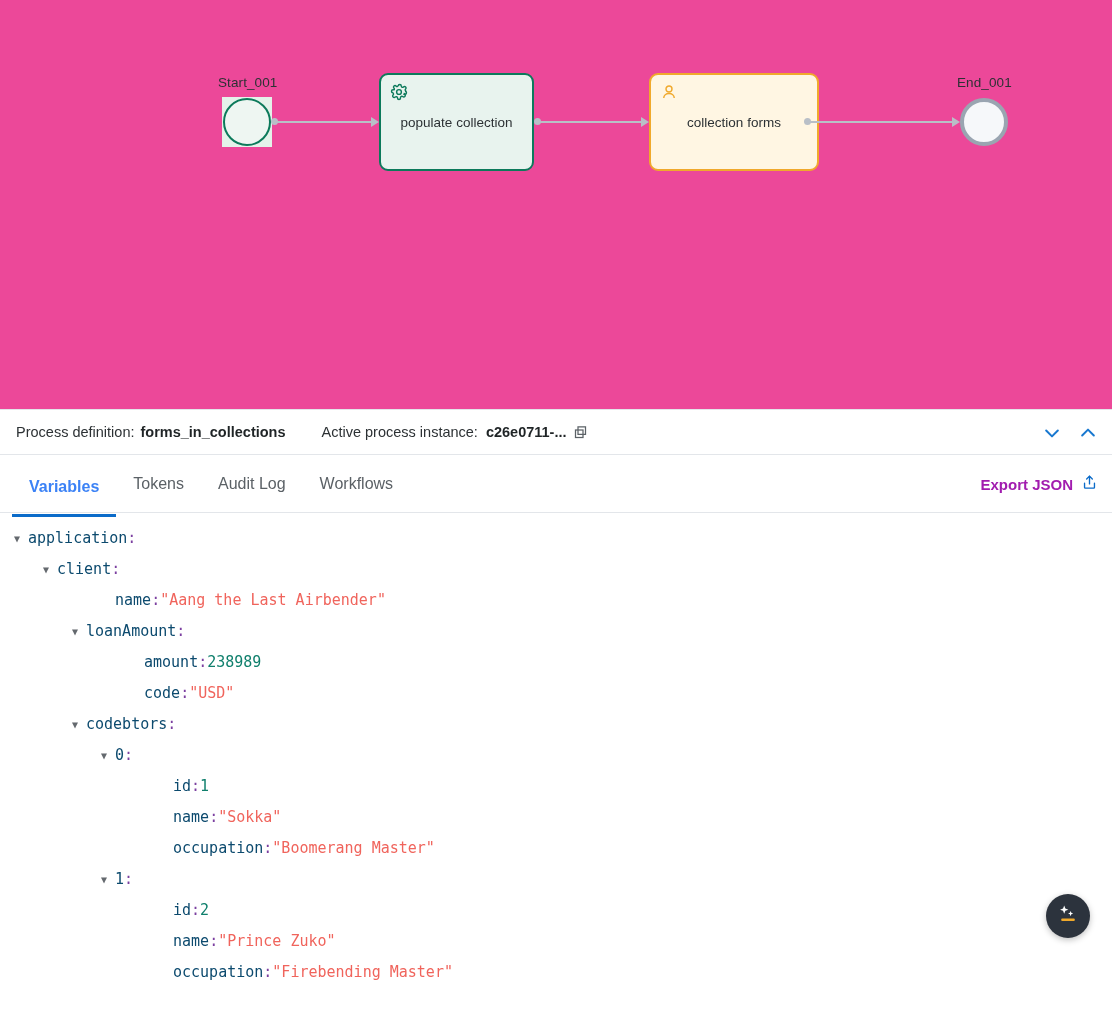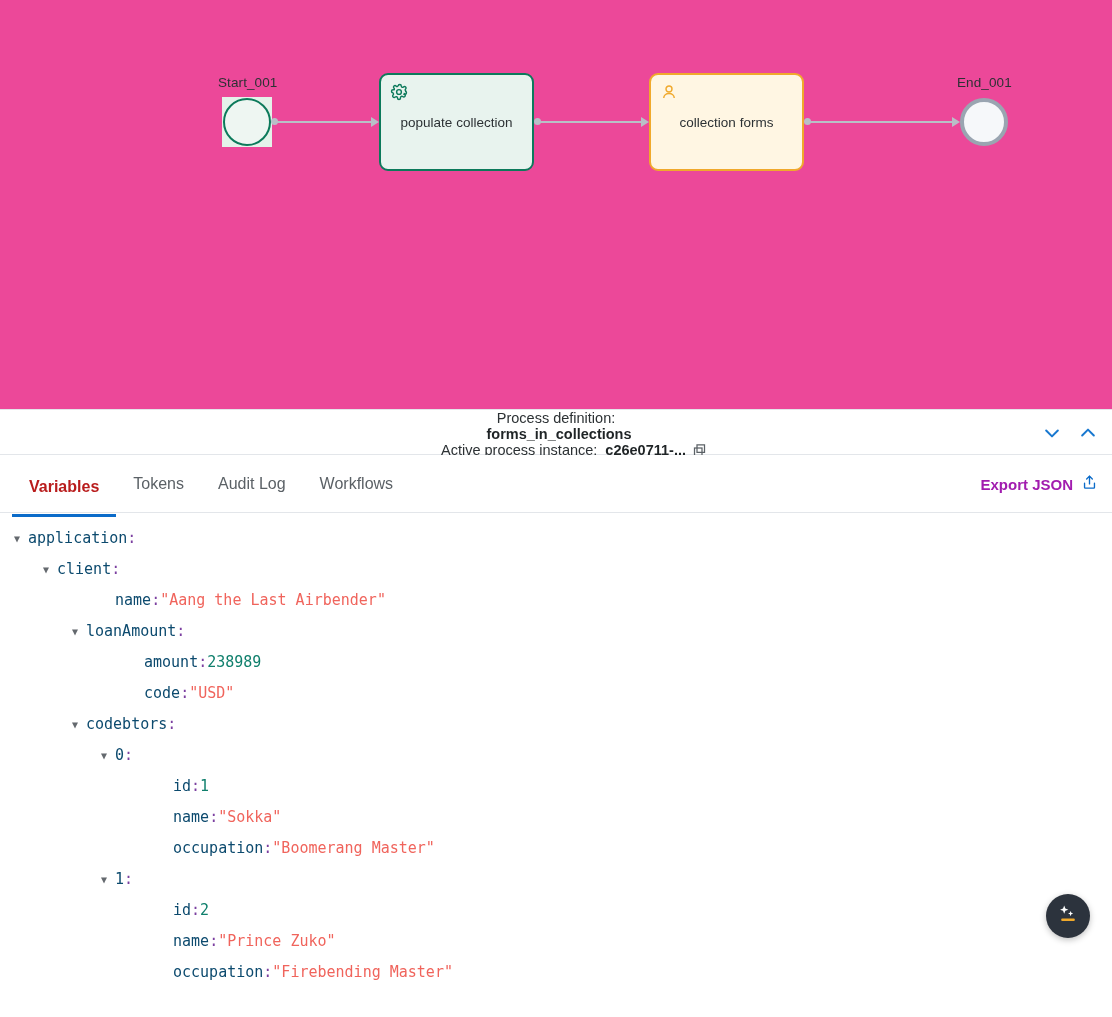--- a/index.html
+++ b/index.html
@@ -52,21 +52,21 @@
     position: absolute;
     border-radius: 9px;
     display: flex; align-items: center; justify-content: center;
     text-align: center;
   }
   #task-populate-collection {
     left: 379px; top: 73px; width: 155px; height: 98px;
     background: #e8f3ee; border: 2.2px solid #0c7a5b;
   }
   #task-collection-forms {
-    left: 649px; top: 73px; width: 155px; height: 98px;
+    left: 649px; top: 73px; width: 170px; height: 98px;
     background: #fff6e3; border: 2.2px solid #f0a92c;
   }
   .task-text {
     font-size: 13.5px; color: #2c3134; line-height: 17px;
     padding: 0 10px; word-break: break-all;
   }
   .task-icon { position: absolute; left: 9px; top: 8px; width: 18px; height: 18px; }
 
   
   .connector { position: absolute; height: 2px; background: #b9bfc7; }
@@ -84,21 +84,20 @@
   
   #process-info-bar {
     position: relative;
     height: 45px;
     background: #ffffff;
     border-bottom: 1px solid #e3e6ea;
     display: flex; align-items: center;
     padding: 0 16px;
     font-size: 14.5px;
     color: #2c3134;
-    flex-direction: column;
   }
   .info-label { color: #2c3134; }
   .info-value { font-weight: bold; color: #1f2426; }
   #active-instance-group { display: flex; align-items: center; margin-left: 36px; }
   #copy-instance-icon { margin-left: 6px; cursor: pointer; display: inline-flex; }
   #panel-chevrons {
     position: absolute; right: 12px; top: 0; height: 45px;
     display: flex; align-items: center; gap: 12px;
   }
   .chevron-btn { cursor: pointer; display: inline-flex; padding: 2px; }
@@ -114,21 +113,21 @@
   }
   .tab {
     position: relative;
     font-size: 16px;
     color: #5b6166;
     padding: 0 17px;
     height: 58px;
     display: flex; align-items: center;
     cursor: pointer;
   }
-  .tab.active { color: #b91c1c; font-weight: bold; margin-top: 6px; }
+  .tab.active { color: #3b82f6; font-weight: bold; margin-top: 6px; }
   .tab.active::after {
     content: ""; position: absolute; left: 0; right: 0; bottom: -1px;
     height: 3px; background: #0b6bc9;
   }
   #export-json-button {
     position: absolute; right: 14px; top: 0; height: 58px;
     display: flex; align-items: center; gap: 8px;
     color: #a21caf; font-size: 15px; font-weight: bold;
     cursor: pointer;
   }

